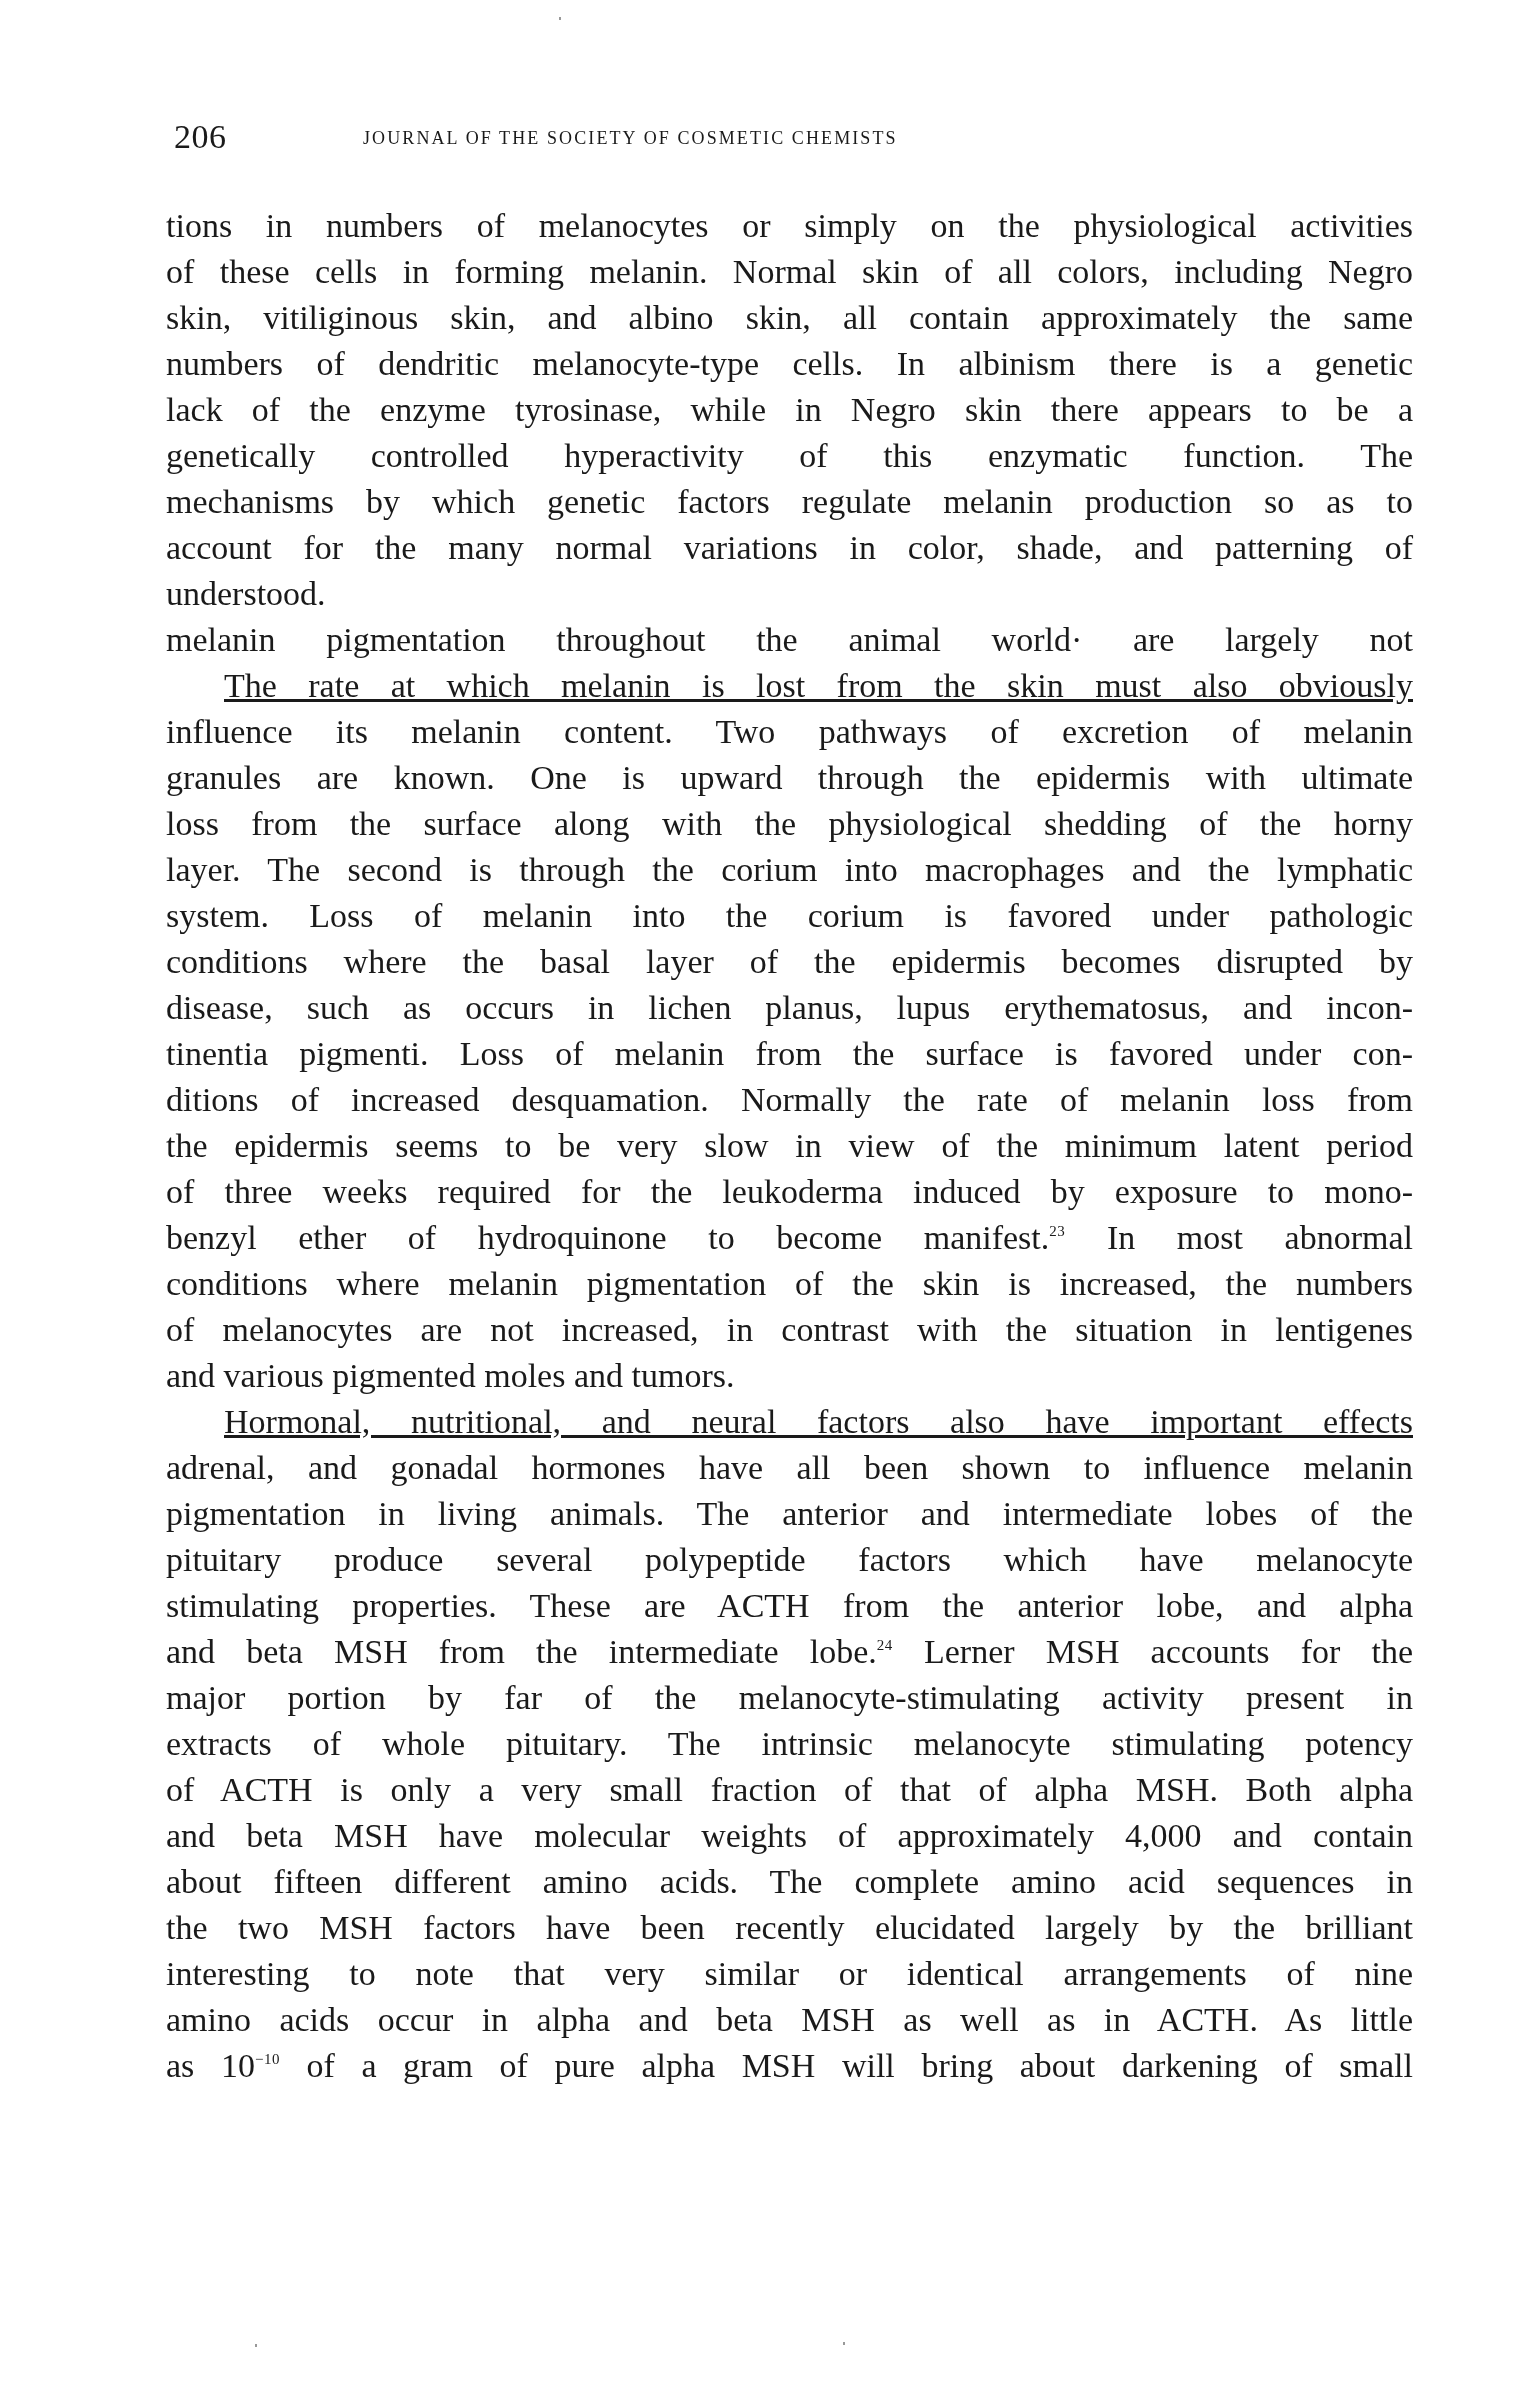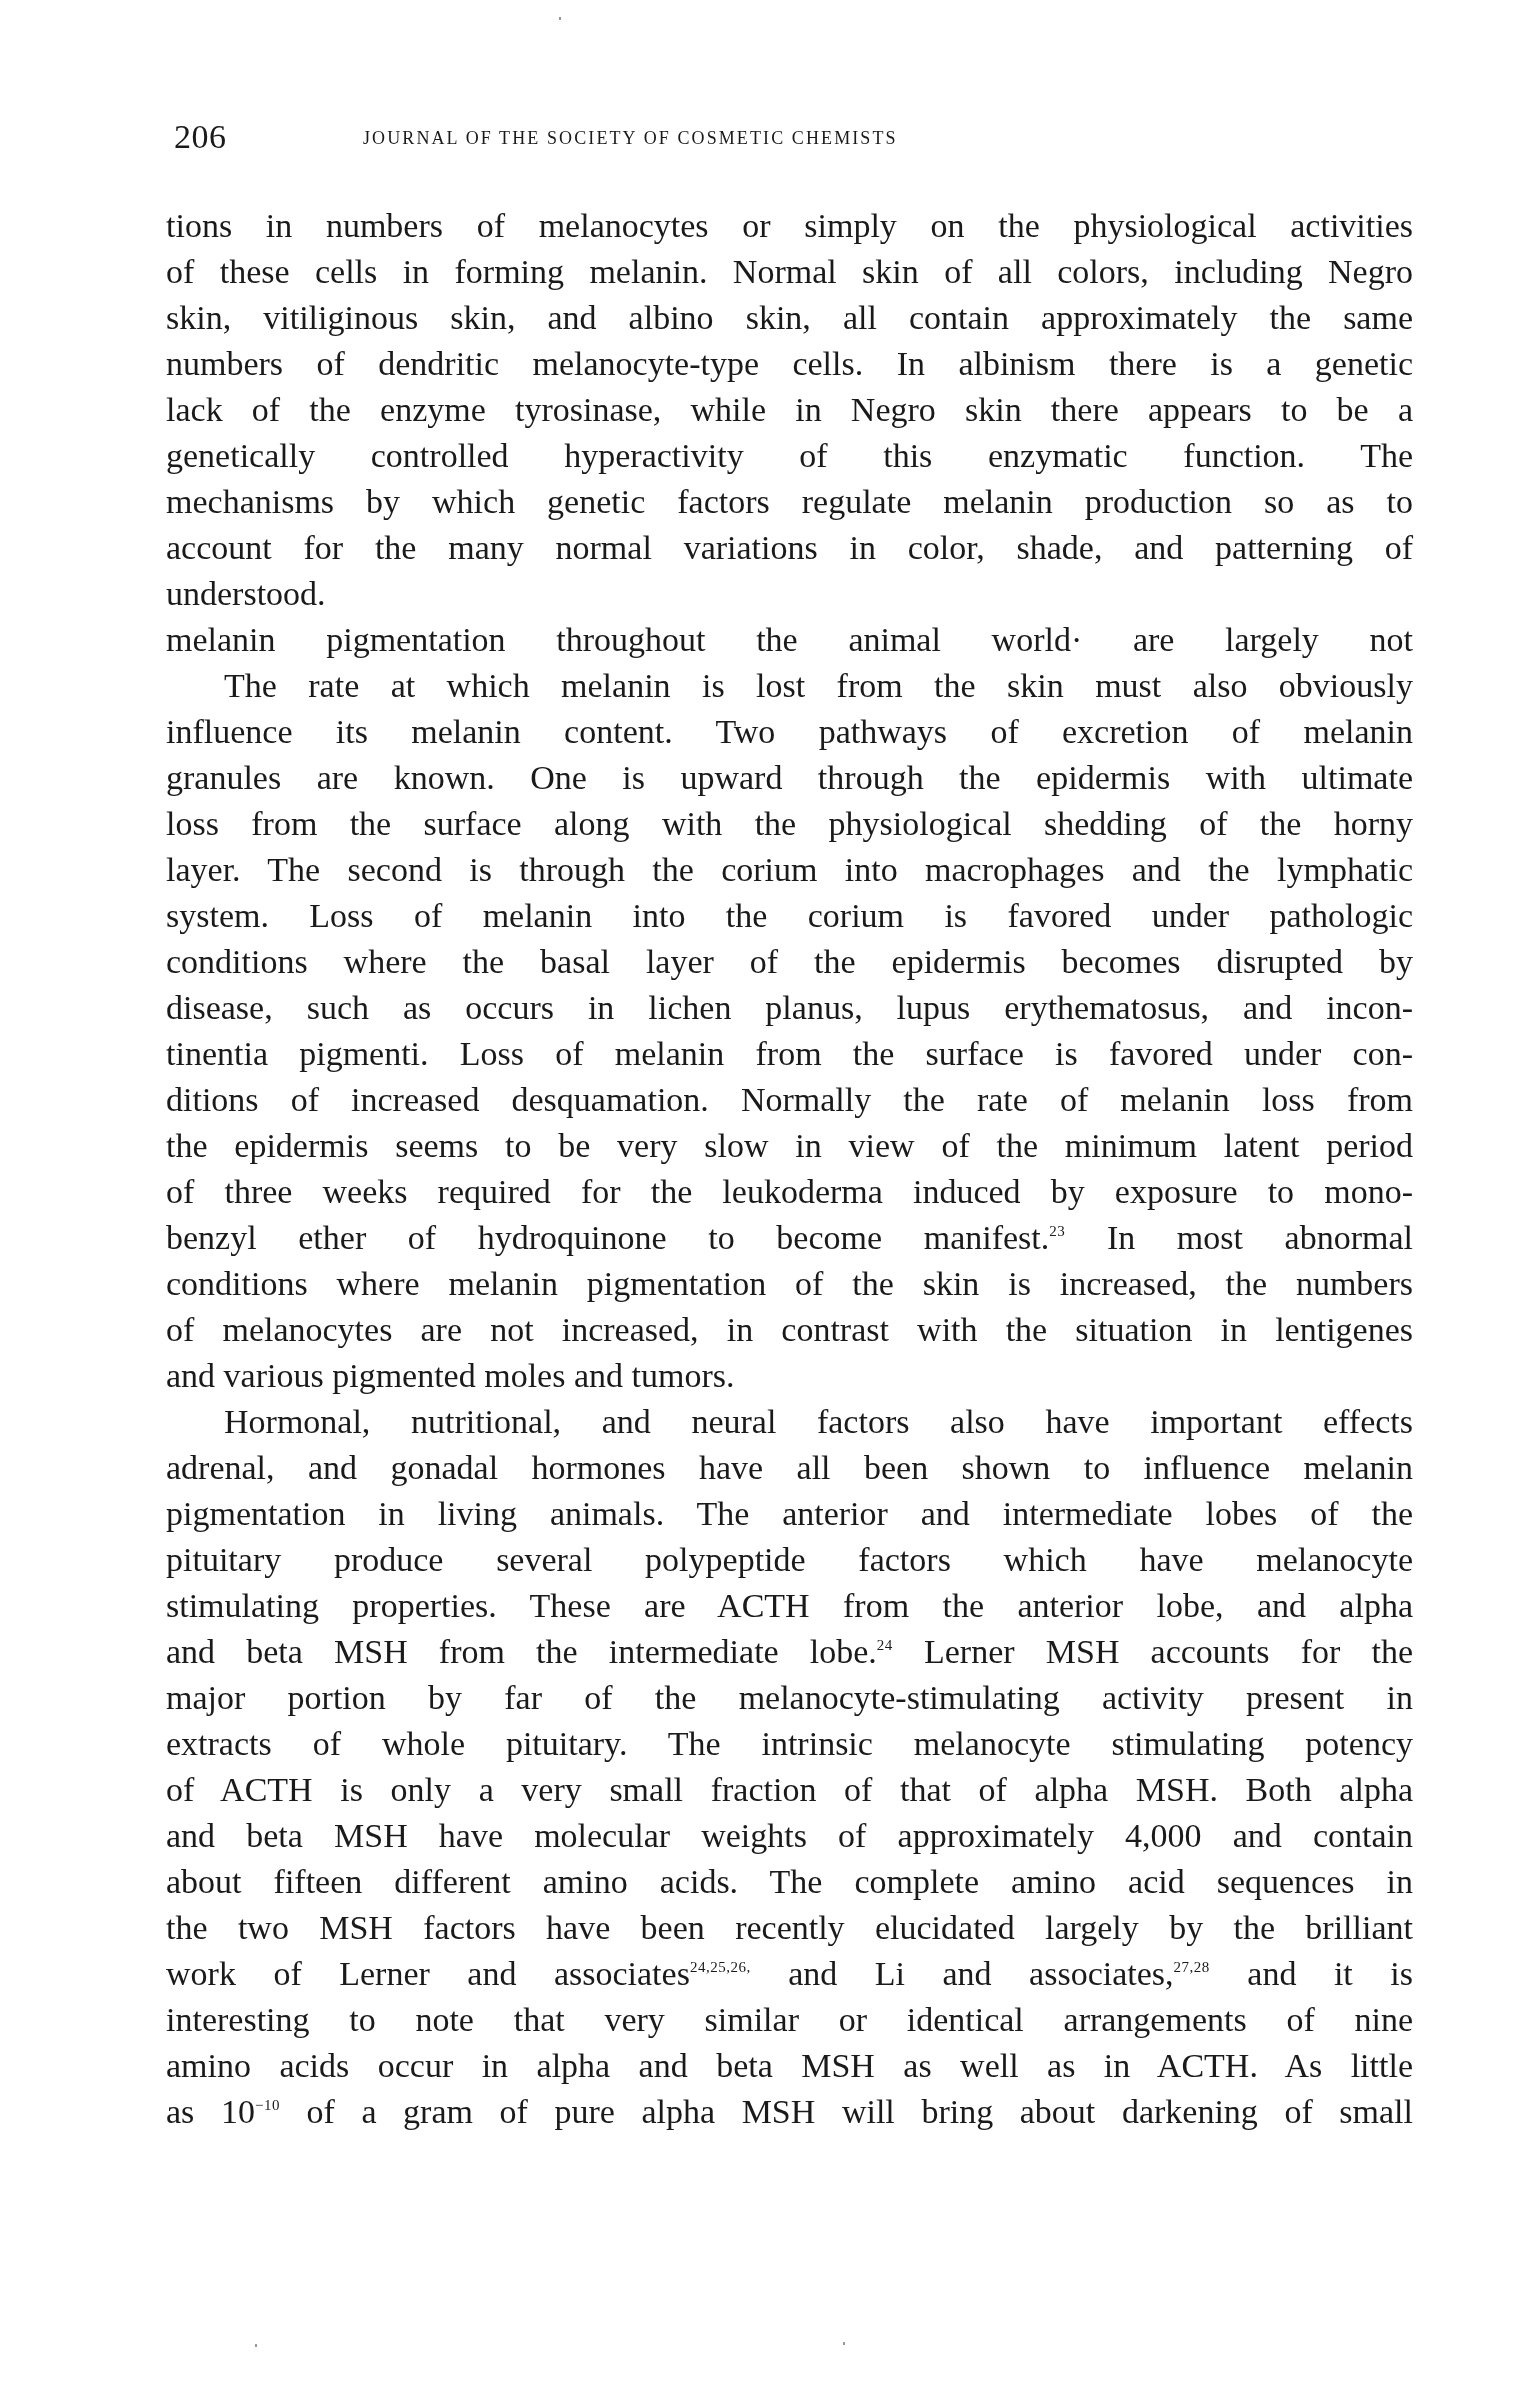--- a/index.html
+++ b/index.html
@@ -60,20 +60,21 @@
       white-space: nowrap;
       text-align: justify;
       text-align-last: justify;
       overflow: visible;
     }
     .line.last {
       text-align-last: left;
     }
     .line.indent {
       padding-left: 58px;
+      text-decoration: underline;
     }
     sup.ref {
       font-size: 15px;
       vertical-align: 13px;
       line-height: 0;
       letter-spacing: 0.5px;
     }
     .speck {
       position: absolute;
       width: 1.9px;
@@ -131,21 +132,20 @@
       <span class="line">pigmentation in living animals.  The anterior and intermediate lobes of the</span>
       <span class="line">pituitary produce several polypeptide factors which have melanocyte</span>
       <span class="line">stimulating properties.  These are ACTH from the anterior lobe, and alpha</span>
       <span class="line"><span>and beta MSH from the intermediate lobe.</span><sup class="ref">24</sup><span>  Lerner MSH accounts for the</span></span>
       <span class="line">major portion by far of the melanocyte-stimulating activity present in</span>
       <span class="line">extracts of whole pituitary.  The intrinsic melanocyte stimulating potency</span>
       <span class="line">of ACTH is only a very small fraction of that of alpha MSH.  Both alpha</span>
       <span class="line">and beta MSH have molecular weights of approximately 4,000 and contain</span>
       <span class="line">about fifteen different amino acids.  The complete amino acid sequences in</span>
       <span class="line">the two MSH factors have been recently elucidated largely by the brilliant</span>
-      <span class="line"><span>work of Lerner and associates</span><sup class="ref">24,25,26,</sup><span> and Li and associates,</span><sup class="ref">27,28</sup><span> and it is</span></span>
       <span class="line">interesting to note that very similar or identical arrangements of nine</span>
       <span class="line">amino acids occur in alpha and beta MSH as well as in ACTH.  As little</span>
       <span class="line"><span>as 10</span><sup class="ref">−10</sup><span> of a gram of pure alpha MSH will bring about darkening of small</span></span>
     </div>
   </div>
 
   <span class="speck" style="left:559px;top:17px;"></span>
   <span class="speck" style="left:255px;top:2344px;"></span>
   <span class="speck" style="left:843px;top:2342px;"></span>
 </div>

